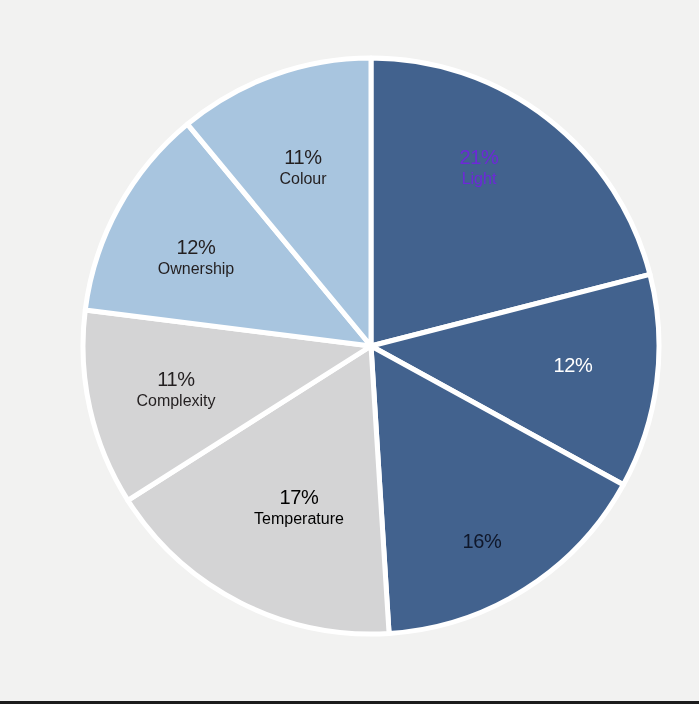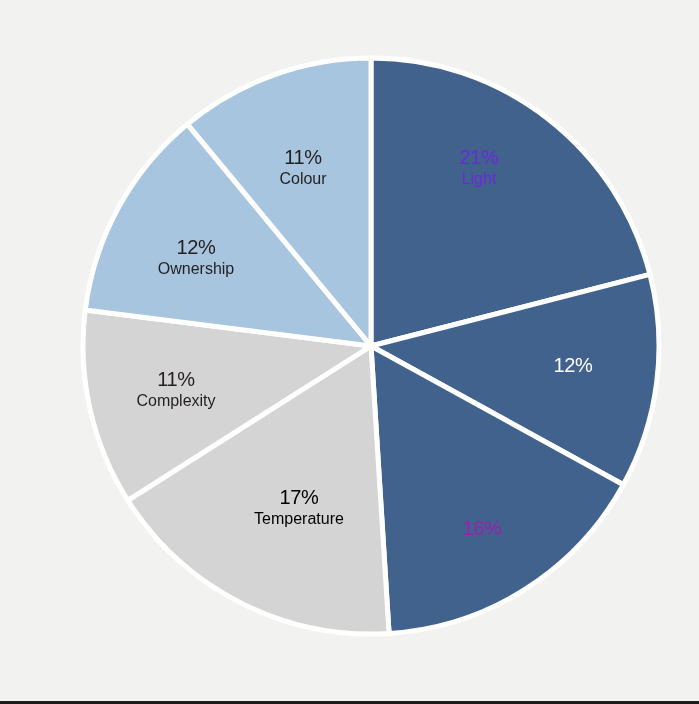--- a/index.html
+++ b/index.html
@@ -69,21 +69,21 @@
       <path d="M 371 346 L 187.42 124.09 A 288 288 0 0 1 371.00 58.00 Z" fill="#a8c5df" stroke="#ffffff" stroke-width="5" stroke-linejoin="round"></path>
     </svg>
   <div id="labels-layer">
       <div class="slice-label" style="left: 479px; top: 167px; color: #6d28d9;">
         <span class="slice-pct">21%</span>
         <span class="slice-name">Light</span>
       </div>
       <div class="slice-label" style="left: 573px; top: 366px; color: rgb(255, 255, 255);">
         <span class="slice-pct">12%</span>
       </div>
-      <div class="slice-label" style="left: 482px; top: 529px; color: #a21caf;">
+      <div class="slice-label" style="left: 482px; top: 542px; color: #0f172a;">
         <span class="slice-pct">16%</span>
       </div>
       <div class="slice-label" style="left: 277px; top: 507px; color: #000000; margin-left: 22px;">
         <span class="slice-pct">17%</span>
         <span class="slice-name">Temperature</span>
       </div>
       <div class="slice-label" style="left: 176px; top: 389px; color: rgb(35, 31, 32);">
         <span class="slice-pct">11%</span>
         <span class="slice-name">Complexity</span>
       </div>

